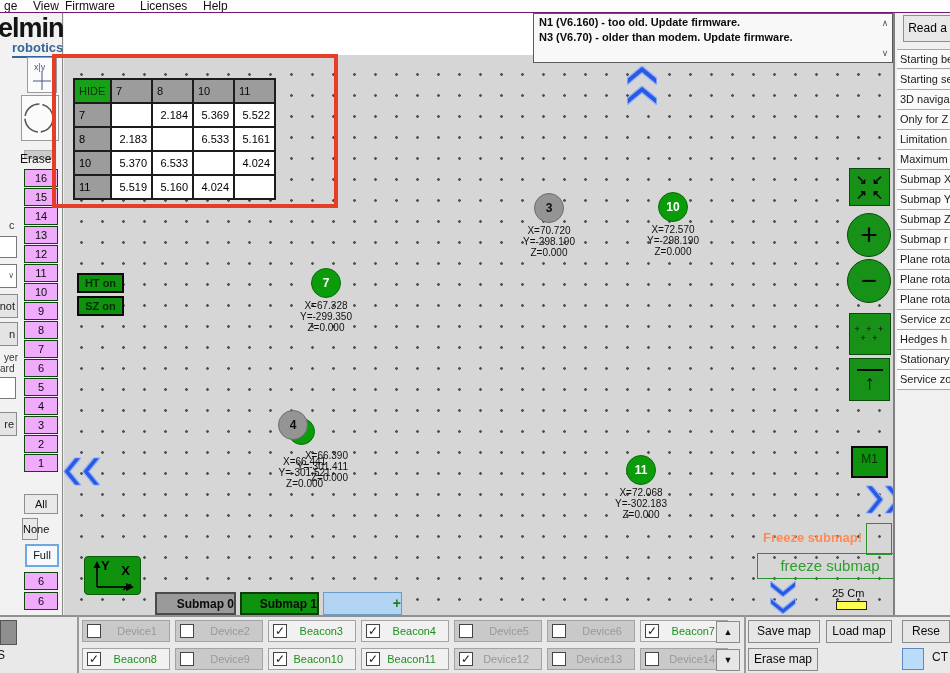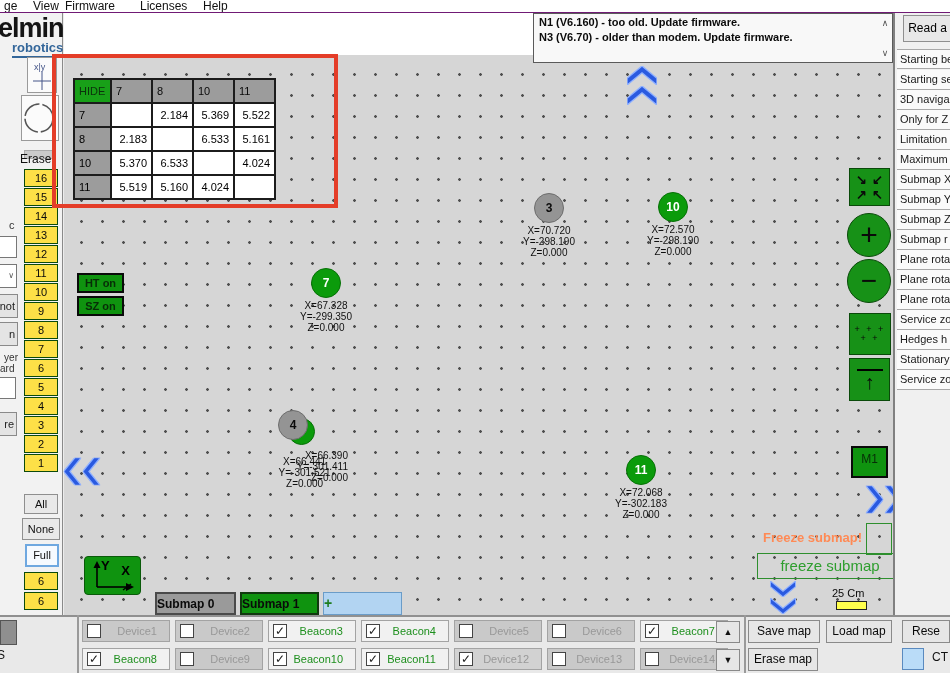--- a/index.html
+++ b/index.html
@@ -19,21 +19,21 @@
 
   
   #left-col { position:absolute; left:0; top:13px; width:63px; height:602px; background:#f2f2f2;
               border-right:1px solid #8a8a8a; }
   .frag { position:absolute; font-size:11px; color:#333; }
   .frag-btn { background:#e4e4e4; border:1px solid #8a8a8a; border-left:none; display:flex;
               align-items:center; justify-content:flex-end; padding-right:2px; font-size:11px; color:#222; }
   .frag-field { background:#fff; border:1px solid #777; border-left:none; }
   .tool-btn { position:absolute; background:#fbfbfb; border:1px solid #9a9a9a; }
   #floors-label { position:absolute; left:20px; top:152px; font-size:12px; color:#111; }
-  .floor { position:absolute; left:24px; width:34px; height:18px; background:#fde047; border:1px solid #0c4a0c;
+  .floor { position:absolute; left:24px; width:34px; height:18px; background:#f0abfc; border:1px solid #0c4a0c;
            color:#0a0a0a; font-size:11px; text-align:center; line-height:16px; }
   .small-btn { position:absolute; background:#e9e9e9; border:1px solid #8f8f8f; font-size:11px; color:#111;
                text-align:center; }
 
   
   #map { position:absolute; left:64px; top:13px; width:829px; height:602px; background:#d6d6d6;
          background-image:radial-gradient(circle,#4f4f4f 1.05px, rgba(0,0,0,0) 1.6px);
          background-size:21px 21px; background-position:7px 9px; }
   #map-white-strip { position:absolute; left:0; top:0; width:469px; height:42px; background:#fff; }
 
@@ -91,21 +91,21 @@
   #scale-label { position:absolute; font-size:11px; color:#0a0a0a; }
   #scale-bar { position:absolute; background:#ffff4d; border:1px solid #222; }
 
   
   #axis-widget { position:absolute; left:84px; top:556px; width:57px; height:39px; background:#0f930f;
                  border-radius:4px; border:1px solid #0a5a0a; }
   #axis-widget .ylab { position:absolute; left:16px; top:1px; font-weight:bold; font-size:13px; }
   #axis-widget .xlab { position:absolute; right:10px; top:6px; font-weight:bold; font-size:13px; }
 
   
-  .submap-tab { position:absolute; top:579px; height:23px; font-size:12px; font-weight:bold; text-align:left;
+  .submap-tab { position:absolute; top:579px; height:23px; font-size:12px; font-weight:bold; text-align:right;
                 line-height:21px; color:#0a0a0a; }
 
   
   #warn-box { position:absolute; left:533px; top:13px; width:360px; height:50px; background:#f8f8f8;
               border:1px solid #5a5a5a; z-index:70; padding:1px 14px 0 5px; }
   .warn-line { font-size:11px; font-weight:bold; color:#0a0a0a; line-height:15px; white-space:nowrap; overflow:hidden; }
   .wscroll { position:absolute; right:1px; width:12px; height:12px; font-size:9px; color:#555; text-align:center; line-height:12px; }
   .wscroll.up::before { content:"\2227"; }
   .wscroll.dn::before { content:"\2228"; }
 
@@ -200,21 +200,21 @@
   <div class="floor" style="top:321px">8</div>
   <div class="floor" style="top:340px">7</div>
   <div class="floor" style="top:359px">6</div>
   <div class="floor" style="top:378px">5</div>
   <div class="floor" style="top:397px">4</div>
   <div class="floor" style="top:416px">3</div>
   <div class="floor" style="top:435px">2</div>
   <div class="floor" style="top:454px">1</div>
 
   <div class="small-btn" style="left:24px;top:494px;width:34px;height:20px;line-height:18px">All</div>
-  <div class="small-btn" style="left:22px;top:518px;width:38px;height:22px;line-height:20px">None</div>
+  <div class="small-btn" style="left:22px;top:518px;width:16px;height:22px;line-height:20px">None</div>
   <div class="small-btn" style="left:25px;top:544px;width:34px;height:23px;line-height:19px;border:2px solid #6fa8e0;background:#f6faff">Full</div>
   <div class="floor" style="top:572px">6</div>
   <div class="floor" style="top:592px">6</div>
 
   <div id="map">
     <div id="map-white-strip"></div>
 
     <div class="chv" style="left:563px;top:53px">
       <svg width="30" height="19">
           <use href="#chevband" width="30" height="19"></use>

